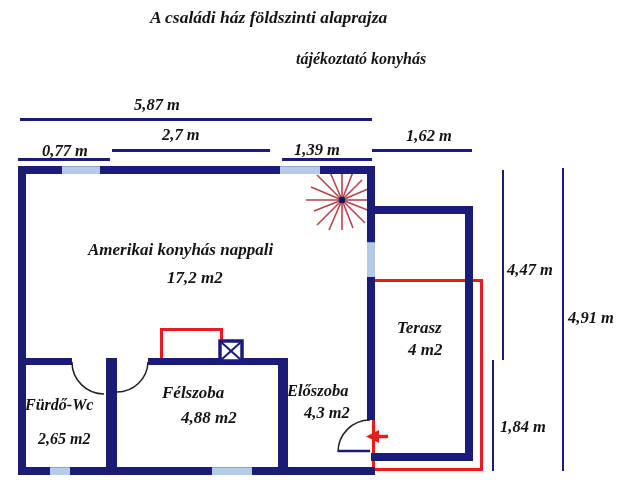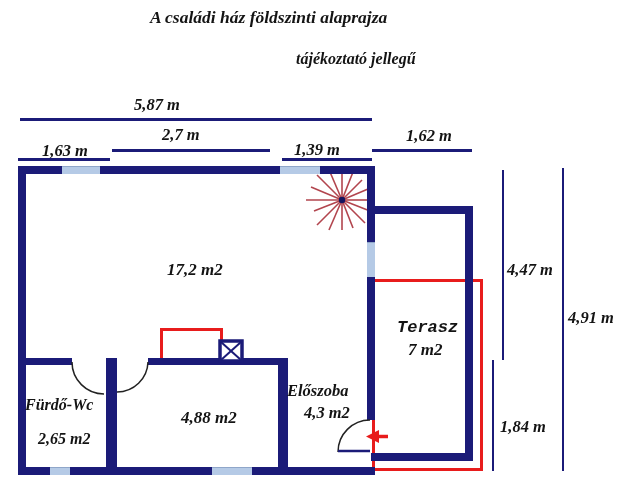--- a/index.html
+++ b/index.html
@@ -15,25 +15,25 @@
   .redrect{position:absolute;border:3px solid #e81c1c;z-index:1;}
   svg.under{position:absolute;left:0;top:0;z-index:1;}
   svg.over{position:absolute;left:0;top:0;z-index:3;}
 </style>
 </head>
 <body>
 
 <div id="stage">
 
   <div class="txt" style="left:150px;top:7px;font-size:17.5px;">A családi ház földszinti alaprajza</div>
-  <div class="txt" style="left:296px;top:50px;font-size:16px;">tájékoztató jellegű</div>
+  <div class="txt" style="left:296px;top:50px;font-size:16px;">tájékoztató konyhás</div>
 
   <div class="txt" style="left:134px;top:95px;font-size:16.5px;font-style:italic;">5,87 m</div>
   <div class="txt" style="left:162px;top:125px;font-size:16.5px;">2,7 m</div>
-  <div class="txt" style="left:42px;top:141px;font-size:16.5px;">1,63 m</div>
+  <div class="txt" style="left:42px;top:141px;font-size:16.5px;">0,77 m</div>
   <div class="txt" style="left:294px;top:140px;font-size:16.5px;">1,39 m</div>
   <div class="txt" style="left:406px;top:126px;font-size:16.5px;">1,62 m</div>
   <div class="txt" style="left:507px;top:260px;font-size:16.5px;">4,47 m</div>
   <div class="txt" style="left:568px;top:308px;font-size:16.5px;">4,91 m</div>
   <div class="txt" style="left:500px;top:417px;font-size:16.5px;font-family:Liberation Serif, serif;">1,84 m</div>
 
   <div class="dimline" style="left:20px;top:118px;width:352px;height:3px;"></div>
   <div class="dimline" style="left:112px;top:149px;width:158px;height:3px;"></div>
   <div class="dimline" style="left:18px;top:158px;width:92px;height:3px;"></div>
   <div class="dimline" style="left:282px;top:158px;width:90px;height:3px;"></div>
@@ -97,26 +97,28 @@
       <rect x="220" y="341" width="22" height="20" fill="#ffffff" stroke="#1b1b78" stroke-width="3.5"></rect>
       <line x1="221" y1="342" x2="241" y2="360" stroke="#1b1b78" stroke-width="2"></line>
       <line x1="241" y1="342" x2="221" y2="360" stroke="#1b1b78" stroke-width="2"></line>
     </g>
     <g>
       <line x1="388" y1="436.5" x2="374" y2="436.5" stroke="#e81c1c" stroke-width="3.5"></line>
       <polygon points="366,436.5 379,430 379,443" fill="#e81c1c"></polygon>
     </g>
   </svg>
 
-  <div class="txt" style="left:167px;top:260px;font-size:17px;">17,2 m2</div>
+  <div class="txt" style="left:88px;top:240px;font-size:17px;">Amerikai konyhás nappali</div>
+  <div class="txt" style="left:167px;top:268px;font-size:17px;">17,2 m2</div>
 
-  <div class="txt" style="left:397px;top:318px;font-size:17px;font-family:Liberation Mono, monospace;">Terasz</div>
-  <div class="txt" style="left:408px;top:340px;font-size:17px;">7 m2</div>
+  <div class="txt" style="left:397px;top:318px;font-size:17px;">Terasz</div>
+  <div class="txt" style="left:408px;top:340px;font-size:17px;">4 m2</div>
 
   <div class="txt" style="left:25px;top:396px;font-size:16px;">Fürdő-Wc</div>
   <div class="txt" style="left:38px;top:418px;font-size:16px;margin-top:12px;">2,65 m2</div>
 
+  <div class="txt" style="left:162px;top:383px;font-size:17px;">Félszoba</div>
   <div class="txt" style="left:181px;top:408px;font-size:17px;">4,88 m2</div>
 
   <div class="txt" style="left:287px;top:381px;font-size:16.5px;">Előszoba</div>
   <div class="txt" style="left:304px;top:403px;font-size:16.5px;">4,3 m2</div>
 
 </div>
 
 </body></html>

